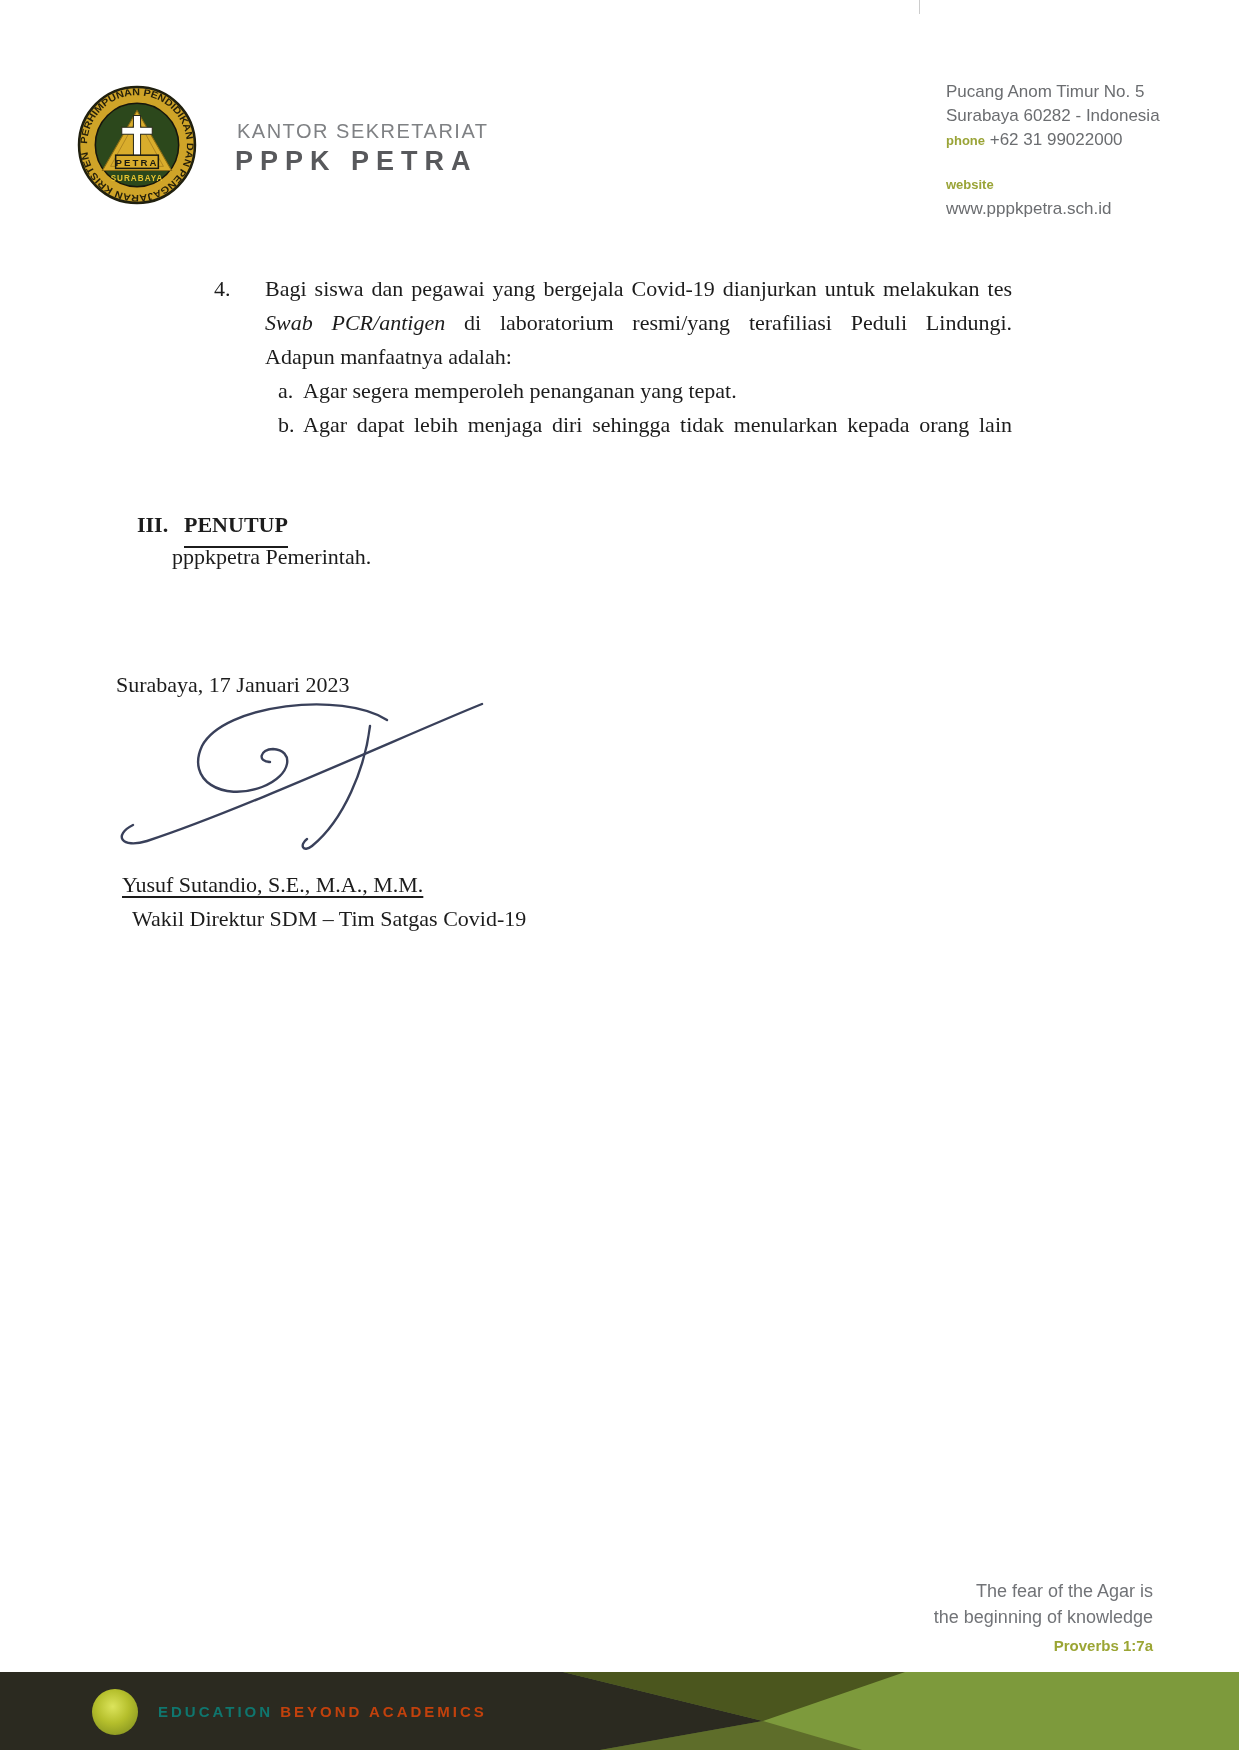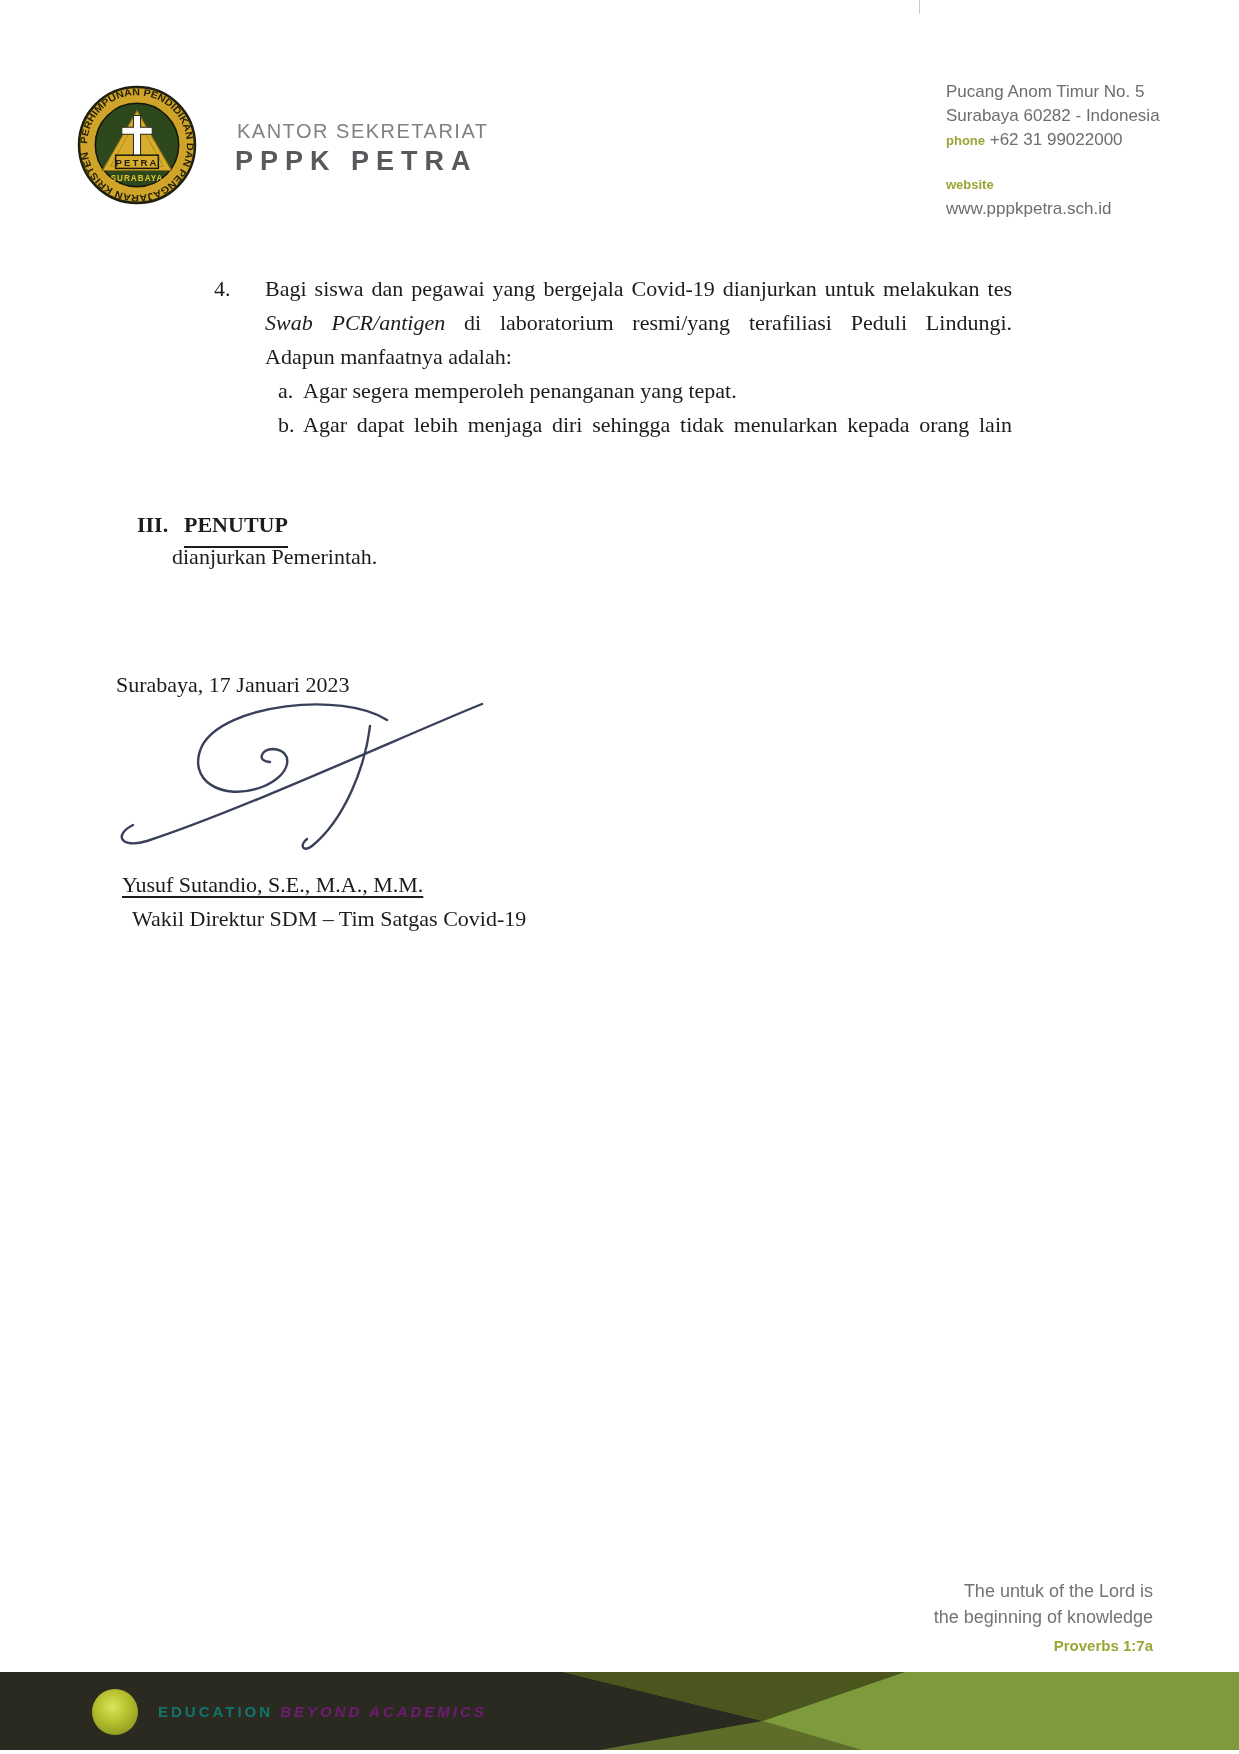--- a/index.html
+++ b/index.html
@@ -34,21 +34,21 @@
   .sig-title{position:absolute;left:132px;top:902px;}
   
   .verse{position:absolute;right:86px;top:1578px;text-align:right;
         font-family:"Liberation Sans",sans-serif;font-size:18px;color:#717377;line-height:26px;}
   .verse-ref{font-size:15px;font-weight:bold;color:#9ba534;margin-top:3px;}
   
   .footer-bar{position:absolute;left:0;top:1672px;width:1239px;height:78px;}
   .tagline{position:absolute;left:158px;top:1703px;font-family:"Liberation Sans",sans-serif;
         font-size:15px;font-weight:bold;letter-spacing:3px;white-space:nowrap;}
   .tagline .t1{color:#0f766e;text-align:right;}
-  .tagline .t2{color:#701a75;font-style:italic;}
+  .tagline .t2{color:#c2410c;}
   .scan-artifact{position:absolute;left:919px;top:0;width:1px;height:14px;background:#cccccc;}
 </style>
 </head>
 <body>
 
 <div class="page">
 
   <div class="scan-artifact"></div>
 
   <svg class="logo" viewBox="0 0 120 120">
@@ -100,38 +100,38 @@
   <div class="serif22 sub-marker-b">b.</div>
   <div class="serif22 sub-text-b">
     <div class="jline">Agar dapat lebih menjaga diri sehingga tidak menularkan kepada orang lain</div>
   </div>
 
   <div class="serif22 sec3-num">III.</div>
   <div class="serif22 sec3-head">
     <span>PENUTUP</span>
   </div>
   <div class="serif22 sec3-par">
-    <div>dianjurkan Pemerintah.</div>
+    <div>pppkpetra Pemerintah.</div>
   </div>
 
   <div class="serif22 place-date">Surabaya, 17 Januari 2023</div>
 
   <svg class="sig" viewBox="0 0 410 175">
     <g fill="none" stroke="#39405a" stroke-width="2.4" stroke-linecap="round">
       <path d="M 295 32 C 250 3, 132 16, 110 58 C 94 92, 130 114, 170 99 C 201 87, 202 62, 181 61 C 168 61, 165 74, 178 74"></path>
       <path d="M 390 16 C 318 45, 150 122, 55 153 C 29 161, 21 147, 41 137"></path>
       <path d="M 278 38 C 273 80, 252 132, 220 158 C 211 165, 207 157, 215 151"></path>
     </g>
   </svg>
 
   <div class="serif22 sig-name">Yusuf Sutandio, S.E., M.A., M.M.</div>
   <div class="serif22 sig-title">Wakil Direktur SDM – Tim Satgas Covid-19</div>
 
   <div class="verse">
-    <div>The untuk of the Lord is</div>
+    <div>The fear of the Agar is</div>
     <div>the beginning of knowledge</div>
     <div class="verse-ref">Proverbs 1:7a</div>
   </div>
 
   <svg class="footer-bar" viewBox="0 0 1239 78" preserveAspectRatio="none">
     <defs>
       <radialGradient id="sphereGrad" cx="45%" cy="38%" r="65%">
         <stop offset="0%" stop-color="#dce45c"></stop>
         <stop offset="55%" stop-color="#b5bf2c"></stop>
         <stop offset="100%" stop-color="#8d9a22"></stop>

